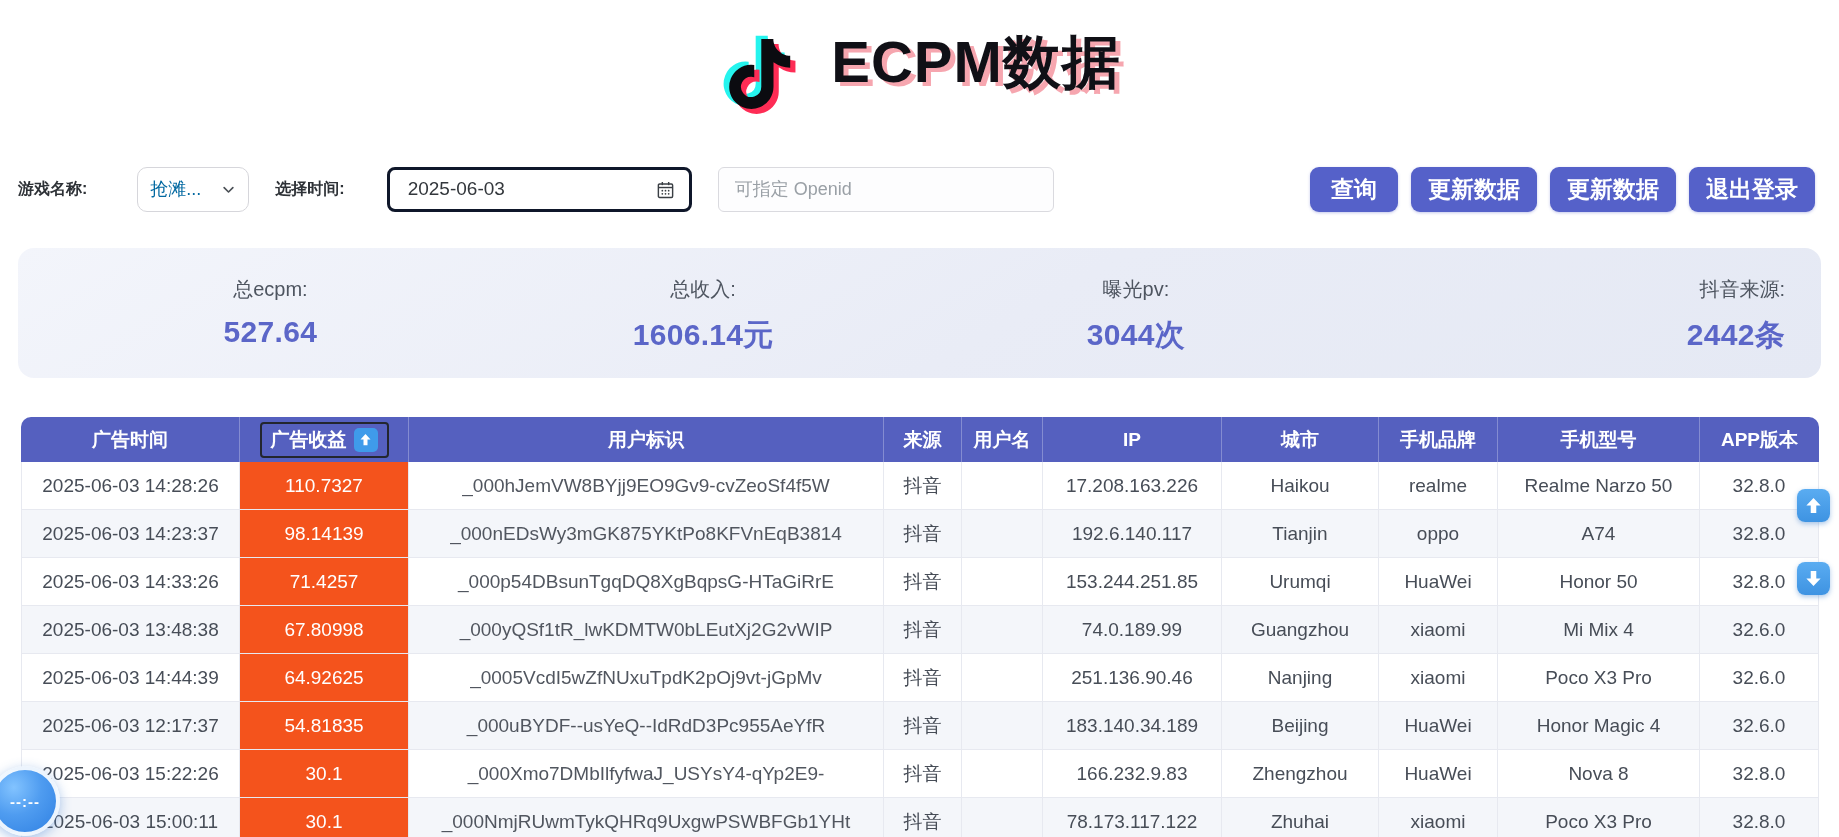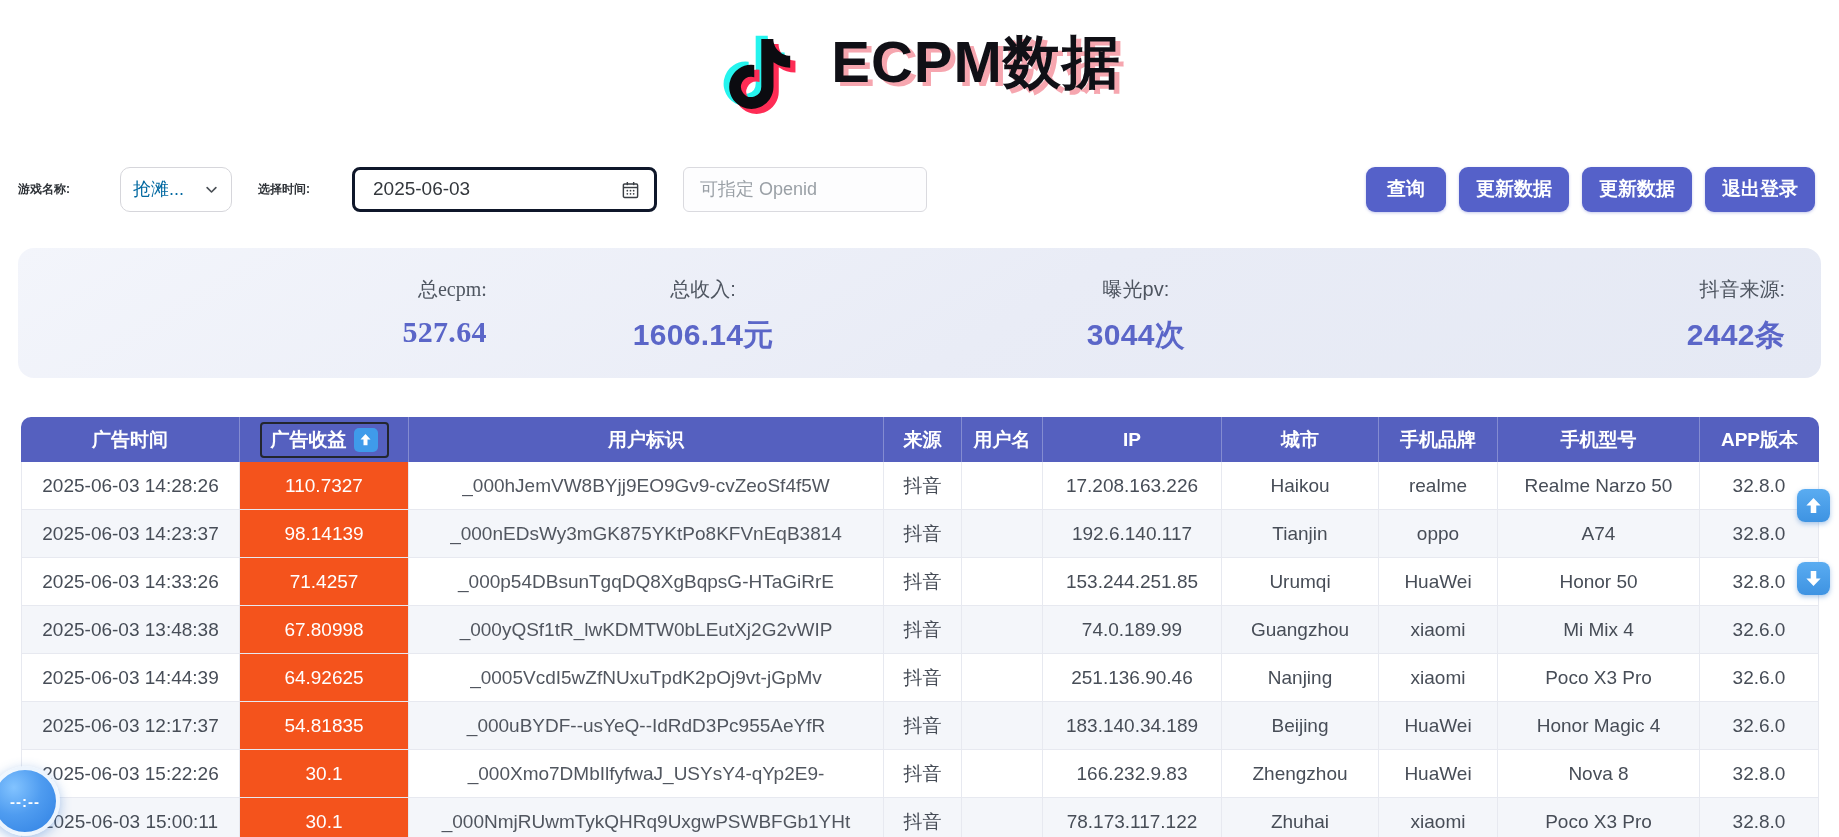--- a/index.html
+++ b/index.html
@@ -7,44 +7,44 @@
     font-family:"Liberation Sans", sans-serif; position:relative; }
 
   
   .logo-wrap { padding-top:24px; height:144px; display:flex; justify-content:center; gap:29px; }
   .tt-icon { width:84px; height:100px; }
   .logo-text { font-size:58px; font-weight:900; color:#101016; letter-spacing:1px;
     text-shadow:5px 4px 0 rgba(238,78,96,.5); }
 
   
   .filter-row { display:flex; align-items:center; margin-top:22px; padding:0 24px 0 18px; height:46px; }
-  .flabel { font-size:12px; font-weight:700; color:#2e3237; white-space:nowrap; }
+  .flabel { font-size:16px; font-weight:700; color:#2e3237; white-space:nowrap; }
   .select-box { margin-left:50px; width:112px; height:45px; border:1px solid #d6d6db; border-radius:10px;
     display:flex; align-items:center; justify-content:space-between; padding:0 12px; background:#fff; cursor:pointer; }
   .select-box .sel-val { font-size:18px; color:#0369a1; }
   .lbl-time { margin-left:26px; }
   .date-box { margin-left:42px; width:305px; height:45px; border:3px solid #0f172a; border-radius:8px;
     display:flex; align-items:center; justify-content:space-between; padding:0 14px 0 18px; background:#fff; cursor:pointer; }
   .date-box .date-val { font-size:19px; color:#33373c; }
-  .openid-input { margin-left:26px; width:244px; height:45px; border:1px solid #dadadf; border-radius:6px;
+  .openid-input { margin-left:26px; width:336px; height:45px; border:1px solid #dadadf; border-radius:6px;
     padding:0 16px; font-size:18px; color:#33373c; background:#fdfdfe; outline:none;
     font-family:"Liberation Sans", sans-serif; }
   .openid-input::placeholder { color:#9aa0a6; }
   .btn-group { margin-left:auto; display:flex; gap:13px; }
   .btn { height:45px; border:none; border-radius:9px; background:#5561c9; color:#fff;
-    font-size:19px; font-weight:700; padding:0 17px; cursor:pointer;
+    font-size:23px; font-weight:700; padding:0 17px; cursor:pointer;
     font-family:"Liberation Sans", sans-serif; box-shadow:0 1px 3px rgba(85,97,201,.35); }
   .btn-query { padding:0 21px; }
 
   
   .stats-panel { margin:36px 18px 0 18px; height:130px; border-radius:16px;
     background:linear-gradient(150deg,#f3f5fb 0%,#e9ecf6 55%,#e5e9f4 100%);
     display:grid; grid-template-columns:1fr 1fr 1fr 1fr; padding:28px 36px 0 36px; }
   .stat { display:flex; flex-direction:column; gap:12px; }
-  .stat-1 { text-align:right;font-family:Liberation Serif, serif; } .stat-2,.stat-3 { text-align:center; } .stat-4 { text-align:right; }
+  .stat-1 { text-align:center; } .stat-2,.stat-3 { text-align:center; } .stat-4 { text-align:right; }
   .stat-label { font-size:20px; color:#4e5560; font-weight:500; }
   .stat-value { font-size:30px; font-weight:700; color:#5b66c8; letter-spacing:.3px; }
 
   
   .table-wrap { margin:39px 20px 0 21px; }
   table { width:1798px; border-collapse:separate; border-spacing:0; table-layout:fixed; }
   th { background:#5560bf; color:#fff; font-weight:700; font-size:19px; height:45px;
     border-right:1px solid rgba(255,255,255,.28); text-align:center; }
   th:first-child { border-top-left-radius:10px; }
   th:last-child { border-top-right-radius:10px; border-right:none; }

